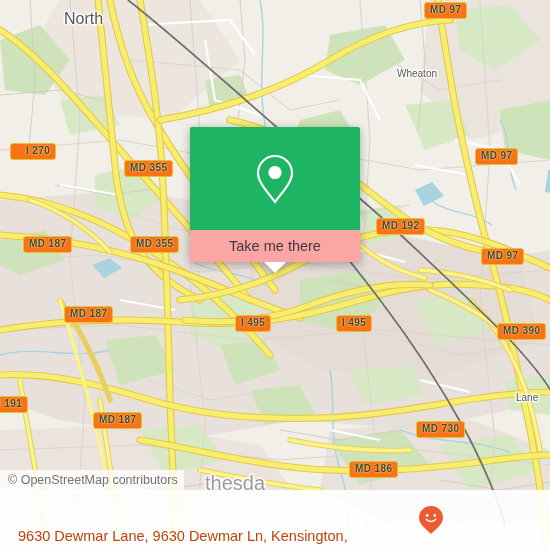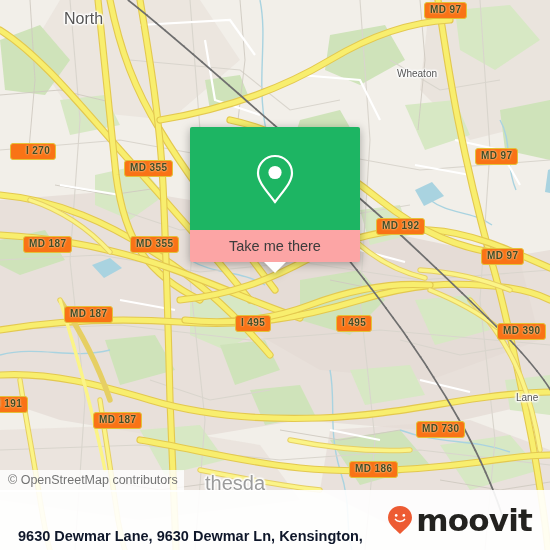--- a/index.html
+++ b/index.html
@@ -85,23 +85,23 @@
   .footer{
     position:absolute;left:0;top:490px;width:550px;height:60px;
     background:rgba(255,255,255,.90);
     display:flex;align-items:center;
     box-sizing:border-box;
     padding:0 14px 0 18px;
     z-index:50;
   }
   .footer-text{
     flex:1 1 auto;
-    color:#0f172a;
+    color:#c2410c;
     font-size:14.5px;
-    font-weight:bold;
+    font-weight:normal;
     line-height:20px;
     max-width:400px;
     margin-top:32px;
   }
   .brand{flex:0 0 auto;display:flex;align-items:center;gap:3px;padding-right:4px;}
   .brand-pin{width:26px;height:30px;display:block;}
   .brand-word{
     color:#23221f;font-size:31px;font-weight:bold;letter-spacing:-.8px;line-height:31px;
     font-family:"DejaVu Sans","Liberation Sans",sans-serif;
   }
@@ -334,17 +334,16 @@
     <div class="footer-text">
       <span>9630 Dewmar Lane, 9630 Dewmar Ln, Kensington,</span><br>
     </div>
     <div class="brand">
       <svg class="brand-pin" viewBox="0 0 26 30" xmlns="http://www.w3.org/2000/svg">
         <path d="M13 1 C6.4 1 1 6.2 1 12.6 C1 19.4 7.6 23.6 13 29 C18.4 23.6 25 19.4 25 12.6 C25 6.2 19.6 1 13 1 Z" fill="#ed5b33"></path>
         <circle cx="9.2" cy="10.4" r="1.35" fill="#ffffff"></circle>
         <circle cx="16.8" cy="10.4" r="1.35" fill="#ffffff"></circle>
         <path d="M8.4 14.4 C10.1 17.2 15.9 17.2 17.6 14.4" fill="none" stroke="#ffffff" stroke-width="1.5" stroke-linecap="round"></path>
       </svg>
-      <span class="brand-word">moovit</span>
     </div>
   </div>
 
 </div>
 
 </body></html>

